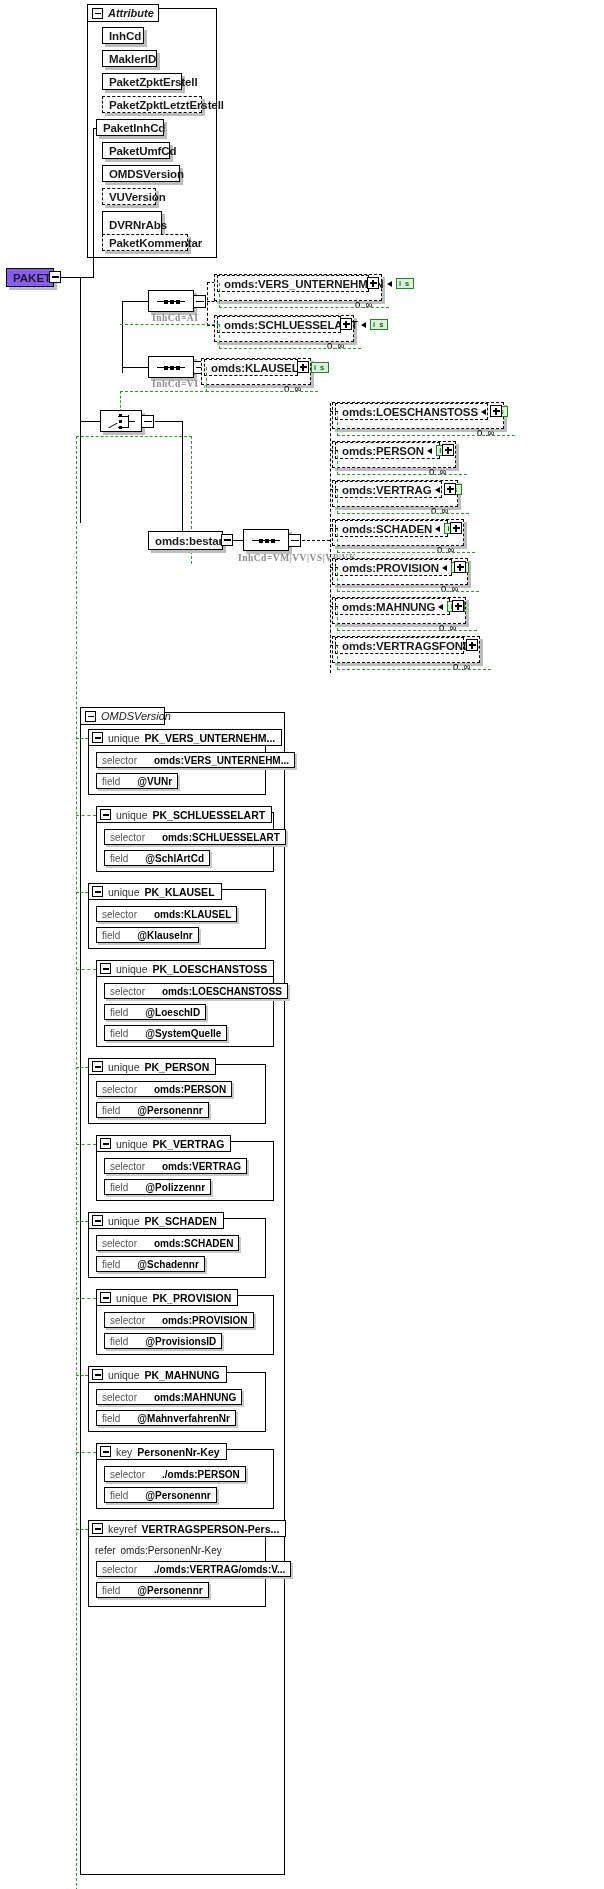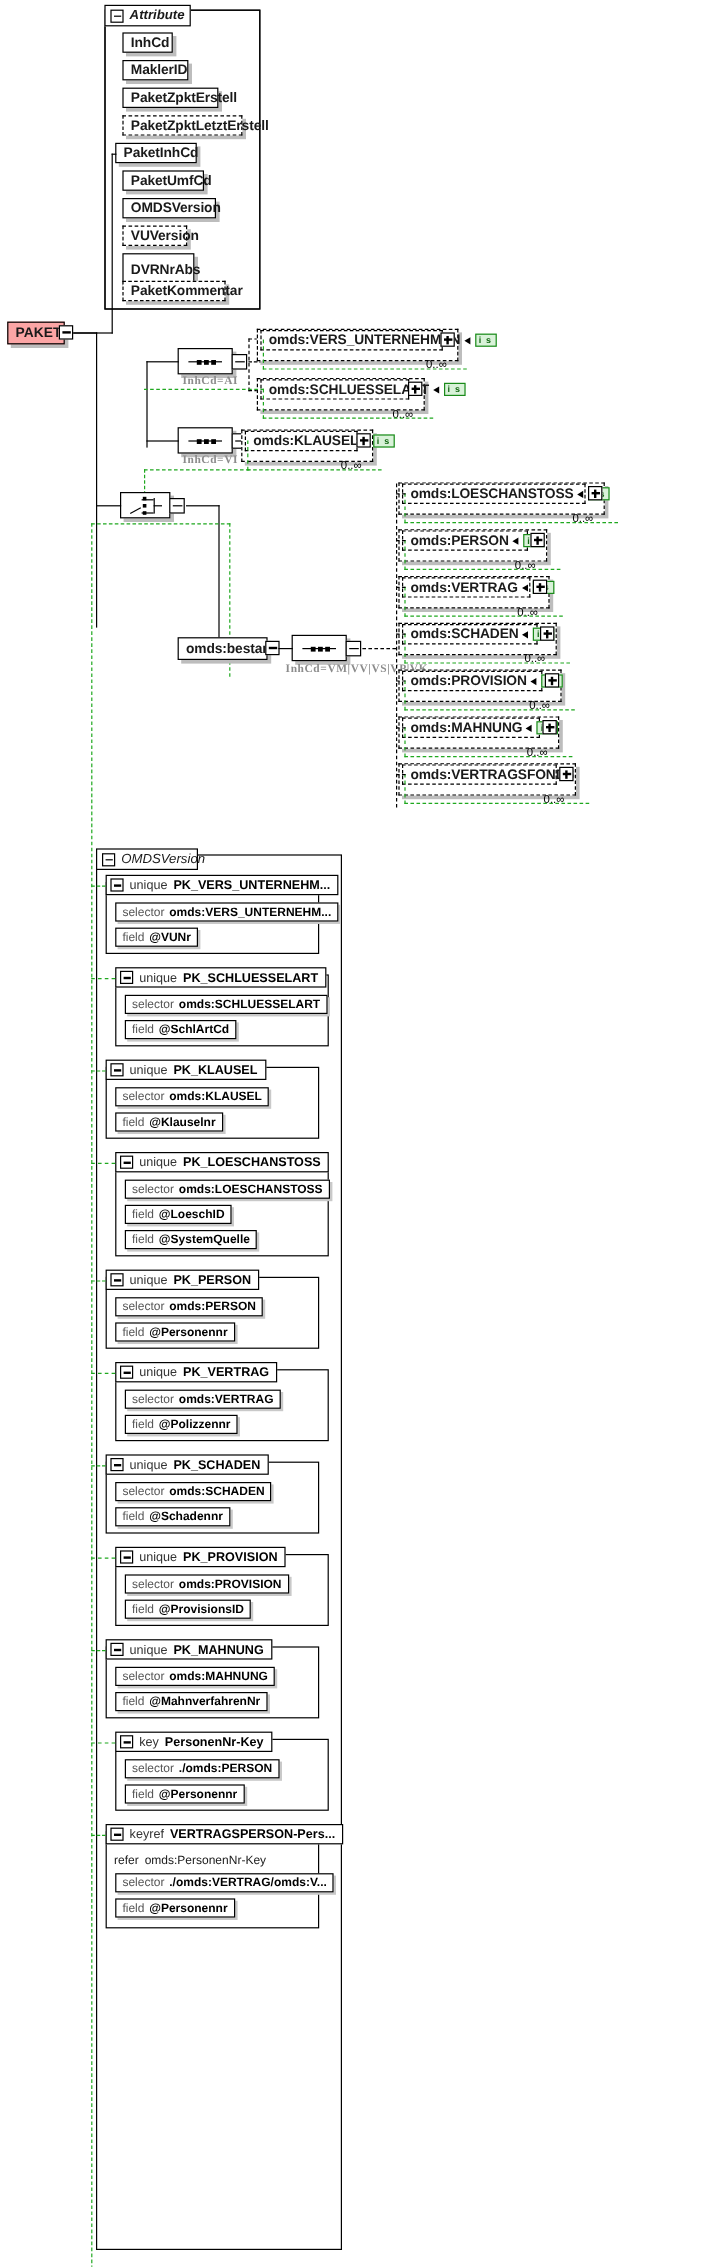--- a/index.html
+++ b/index.html
@@ -22,21 +22,21 @@
     font-weight:bold;
     white-space:nowrap;
     box-shadow:3px 3px 0 0 #bdbdbd;
     letter-spacing:-0.1px;
   }
   .nodebox.optional{border-style:dashed;border-width:1.6px;}
   .nodebox.dashed{border-style:dashed;}
 
   
   .rootbox{
-    position:absolute;box-sizing:border-box;background:#fca5a5;
+    position:absolute;box-sizing:border-box;background:#8b5cf6;
     border:1.4px solid #000;display:flex;align-items:center;
     padding:0 6px;font-size:11.5px;font-weight:bold;white-space:nowrap;
     box-shadow:3px 3px 0 0 #bdbdbd;
   }
 
   
   .groupframe{
     position:absolute;box-sizing:border-box;
     border:1.3px solid #000;background:transparent;
   }
@@ -134,21 +134,21 @@
   }
   .ctab{
     position:absolute;box-sizing:border-box;border:1.2px solid #000;background:#fff;
     height:17px;display:flex;align-items:center;gap:5px;padding:0 6px 0 3px;
     font-size:10.5px;white-space:nowrap;
   }
   .ctab .kw{color:#333;font-weight:normal;}
   .ctab .nm{font-weight:bold;color:#000;}
   .crow{
     position:absolute;box-sizing:border-box;border:1.2px solid #000;background:#fff;
-    height:16px;display:flex;align-items:center;gap:4px;padding:0 5px;
+    height:16px;display:flex;align-items:center;gap:17px;padding:0 5px;
     font-size:10px;white-space:nowrap;box-shadow:2px 2px 0 0 #c9c9c9;
   }
   .crow .kw{color:#555;}
   .crow .val{font-weight:bold;color:#000;}
   .crefer{
     position:absolute;box-sizing:border-box;background:#fff;
     height:15px;display:flex;align-items:center;gap:5px;padding:0 5px;
     font-size:10px;white-space:nowrap;
   }
   .elabel{font-weight:bold;}

